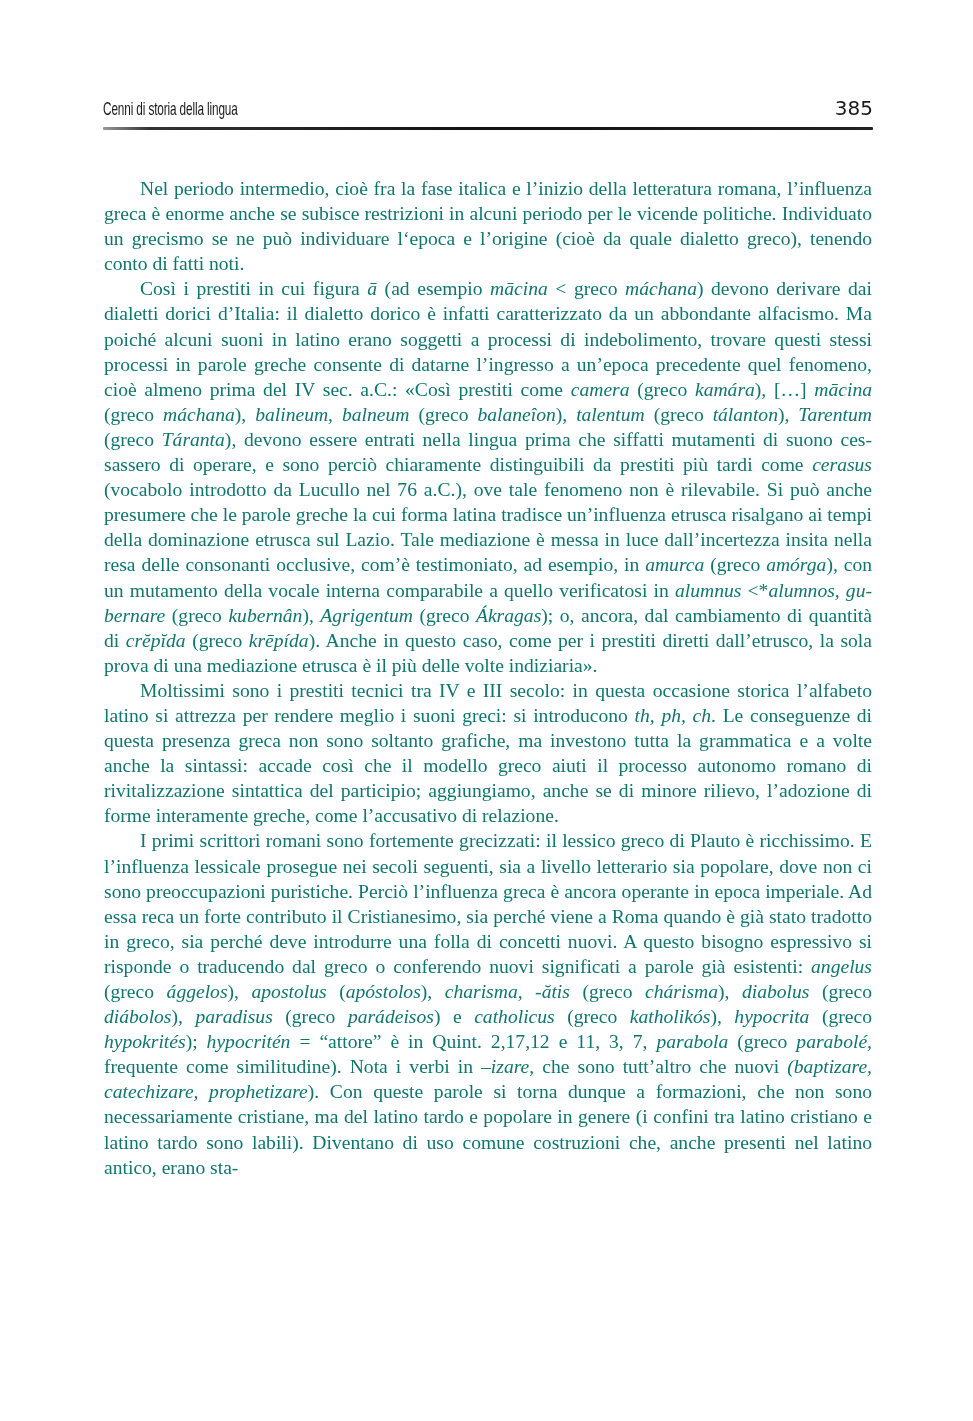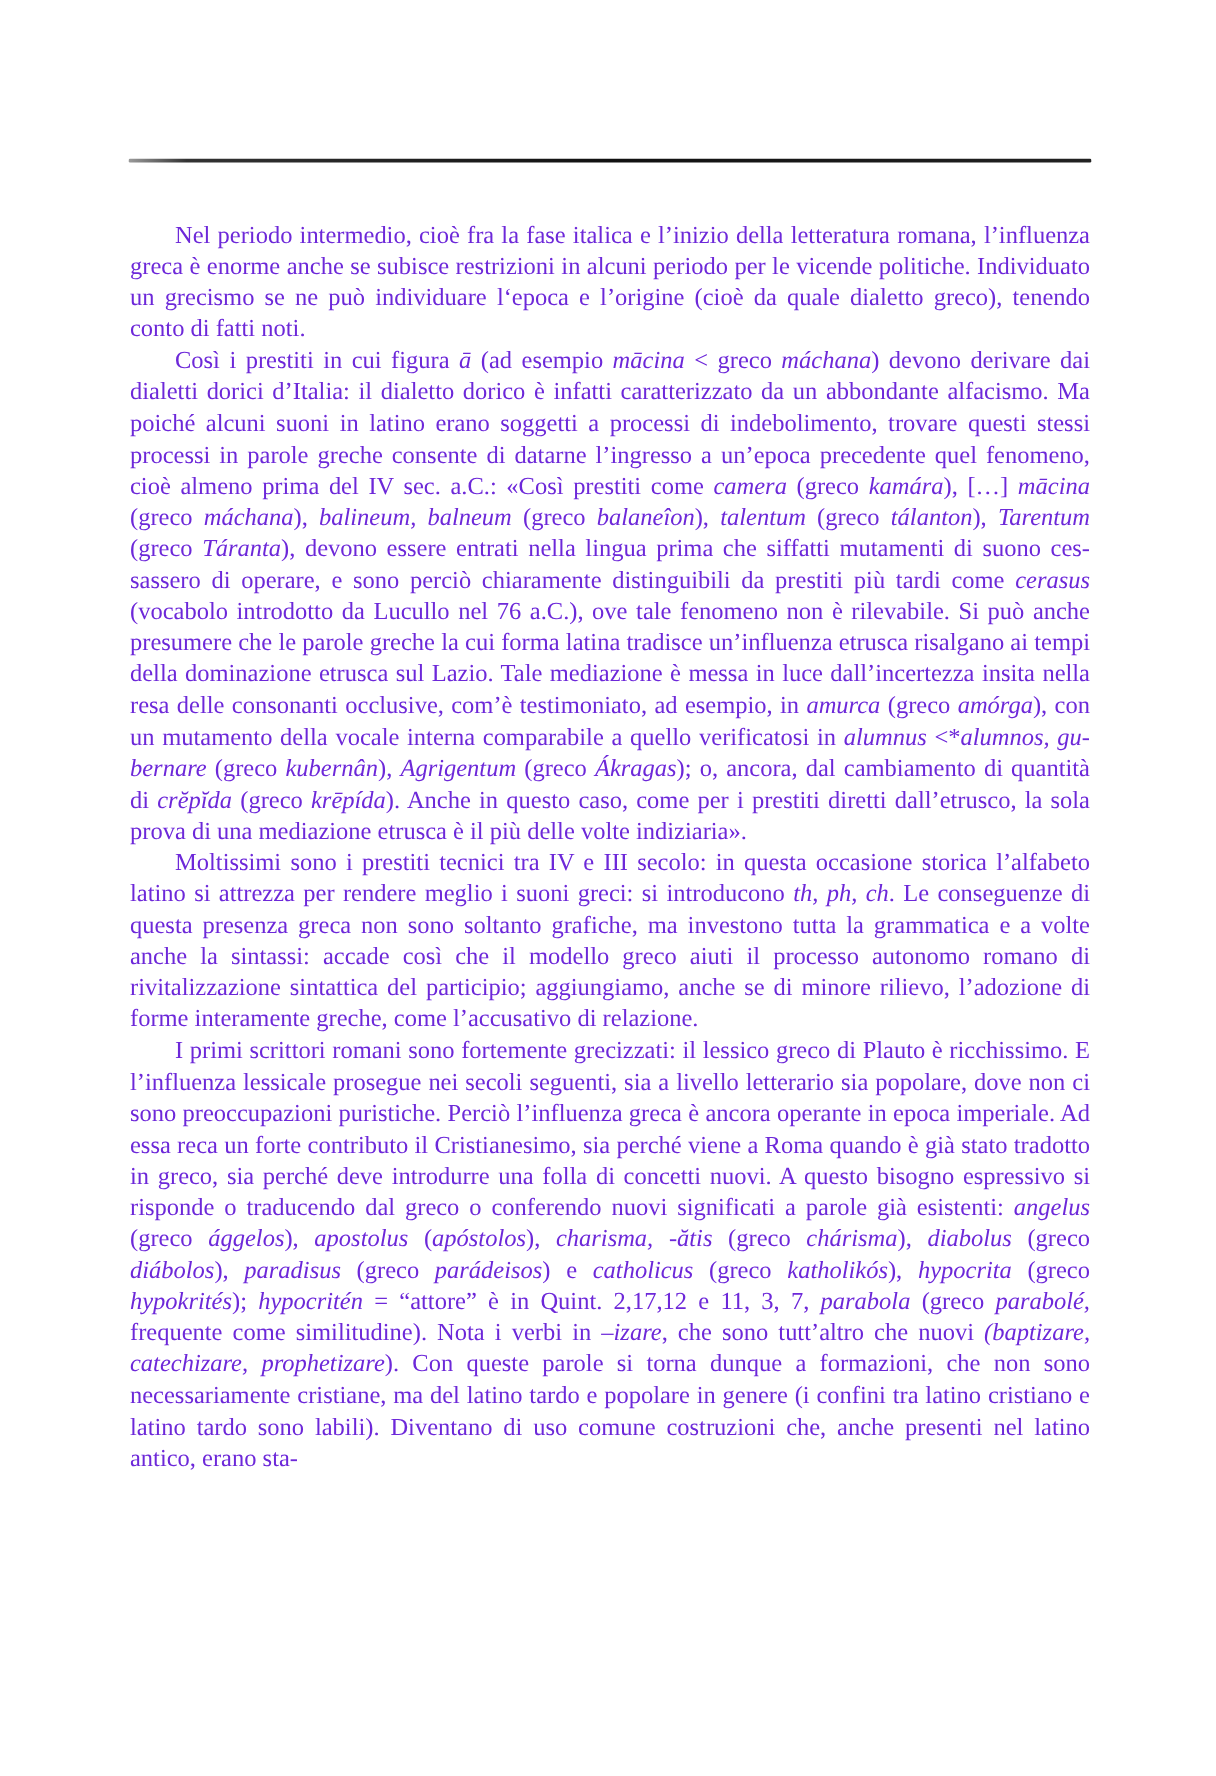--- a/index.html
+++ b/index.html
@@ -19,30 +19,34 @@
     font-size: 20px; color: #1a1a1a;
   }
   .header-rule {
     position: absolute; left: 103px; top: 127px; width: 770px; height: 3px;
     background: linear-gradient(to right, #9a9a9a 0%, #333 6%, #111 50%, #222 100%);
     border-radius: 1px;
   }
   .body-text {
     position: absolute; left: 104px; top: 176px; width: 768px;
     font-family: "Liberation Serif", serif;
-    font-size: 19.6px; line-height: 25.1px; color: #6d28d9;
+    font-size: 19.6px; line-height: 25.1px; color: #0f766e;
     text-align: justify; hyphens: manual;
   }
   .body-text p { margin: 0; text-indent: 36px; }
   .body-text i { font-style: italic; }
 </style>
 </head>
 <body>
 
 <div class="page">
+  <div class="running-head">
+    <span class="running-title">Cenni di storia della lingua</span>
+    <span class="page-number">385</span>
+  </div>
   <div class="header-rule"></div>
 
   <div class="body-text">
     <p><span>Nel periodo intermedio, cioè fra la fase italica e l’inizio della letteratura roma­na, l’influenza greca è enorme anche se subisce restrizioni in alcuni periodo per le vicende politiche. Individuato un grecismo se ne può individuare l‘epoca e l’origi­ne (cioè da quale dialetto greco), tenendo conto di fatti noti.</span></p>
     <p><span>Così i prestiti in cui figura </span><i>ā</i><span> (ad esempio </span><i>mācina</i><span> &lt; greco </span><i>máchana</i><span>) devono de­rivare dai dialetti dorici d’Italia: il dialetto dorico è infatti caratterizzato da un ab­bondante alfacismo. Ma poiché alcuni suoni in latino erano soggetti a processi di in­debolimento, trovare questi stessi processi in parole greche consente di datarne l’in­gresso a un’epoca precedente quel fenomeno, cioè almeno prima del IV sec. a.C.: «Così prestiti come </span><i>camera</i><span> (greco </span><i>kamára</i><span>), […] </span><i>mācina</i><span> (greco </span><i>máchana</i><span>), </span><i>bali­neum, balneum</i><span> (greco </span><i>balaneîon</i><span>), </span><i>talentum</i><span> (greco </span><i>tálanton</i><span>), </span><i>Tarentum</i><span> (greco </span><i>Tá­ranta</i><span>), devono essere entrati nella lingua prima che siffatti mutamenti di suono ces­sassero di operare, e sono perciò chiaramente distinguibili da prestiti più tardi come </span><i>cerasus</i><span> (vocabolo introdotto da Lucullo nel 76 a.C.), ove tale fenomeno non è rile­vabile. Si può anche presumere che le parole greche la cui forma latina tradisce un’influenza etrusca risalgano ai tempi della dominazione etrusca sul Lazio. Tale mediazione è messa in luce dall’incertezza insita nella resa delle consonanti occlu­sive, com’è testimoniato, ad esempio, in </span><i>amurca</i><span> (greco </span><i>amórga</i><span>), con un mutamen­to della vocale interna comparabile a quello verificatosi in </span><i>alumnus</i><span> &lt;*</span><i>alumnos, gu­bernare</i><span> (greco </span><i>kubernân</i><span>), </span><i>Agrigentum</i><span> (greco </span><i>Ákragas</i><span>); o, ancora, dal cambiamen­to di quantità di </span><i>crĕpĭda</i><span> (greco </span><i>krēpída</i><span>). Anche in questo caso, come per i prestiti diretti dall’etrusco, la sola prova di una mediazione etrusca è il più delle volte indi­ziaria».</span></p>
     <p><span>Moltissimi sono i prestiti tecnici tra IV e III secolo: in questa occasione storica l’alfabeto latino si attrezza per rendere meglio i suoni greci: si introducono </span><i>th, ph, ch</i><span>. Le conseguenze di questa presenza greca non sono soltanto grafiche, ma inve­stono tutta la grammatica e a volte anche la sintassi: accade così che il modello gre­co aiuti il processo autonomo romano di rivitalizzazione sintattica del participio; ag­giungiamo, anche se di minore rilievo, l’adozione di forme interamente greche, co­me l’accusativo di relazione.</span></p>
     <p><span>I primi scrittori romani sono fortemente grecizzati: il lessico greco di Plauto è ricchissimo. E l’influenza lessicale prosegue nei secoli seguenti, sia a livello lette­rario sia popolare, dove non ci sono preoccupazioni puristiche. Perciò l’influenza greca è ancora operante in epoca imperiale. Ad essa reca un forte contributo il Cri­stianesimo, sia perché viene a Roma quando è già stato tradotto in greco, sia perché deve introdurre una folla di concetti nuovi. A questo bisogno espressivo si risponde o traducendo dal greco o conferendo nuovi significati a parole già esistenti: </span><i>angelus</i><span> (greco </span><i>ággelos</i><span>), </span><i>apostolus</i><span> (</span><i>apóstolos</i><span>), </span><i>charisma, -ătis</i><span> (greco </span><i>chárisma</i><span>), </span><i>diabolus</i><span> (greco </span><i>diábolos</i><span>), </span><i>paradisus</i><span> (greco </span><i>parádeisos</i><span>) e </span><i>catholicus</i><span> (greco </span><i>katholikós</i><span>), </span><i>hy­pocrita</i><span> (greco </span><i>hypokrités</i><span>); </span><i>hypocritén</i><span> = “attore” è in Quint. 2,17,12 e 11, 3, 7, </span><i>pa­rabola</i><span> (greco </span><i>parabolé,</i><span> frequente come similitudine). Nota i verbi in </span><i>–izare</i><span>, che so­no tutt’altro che nuovi </span><i>(baptizare, catechizare, prophetizare</i><span>). Con queste parole si torna dunque a formazioni, che non sono necessariamente cristiane, ma del latino tardo e popolare in genere (i confini tra latino cristiano e latino tardo sono labili). Diventano di uso comune costruzioni che, anche presenti nel latino antico, erano sta-</span></p>
   </div>
 </div>
 

